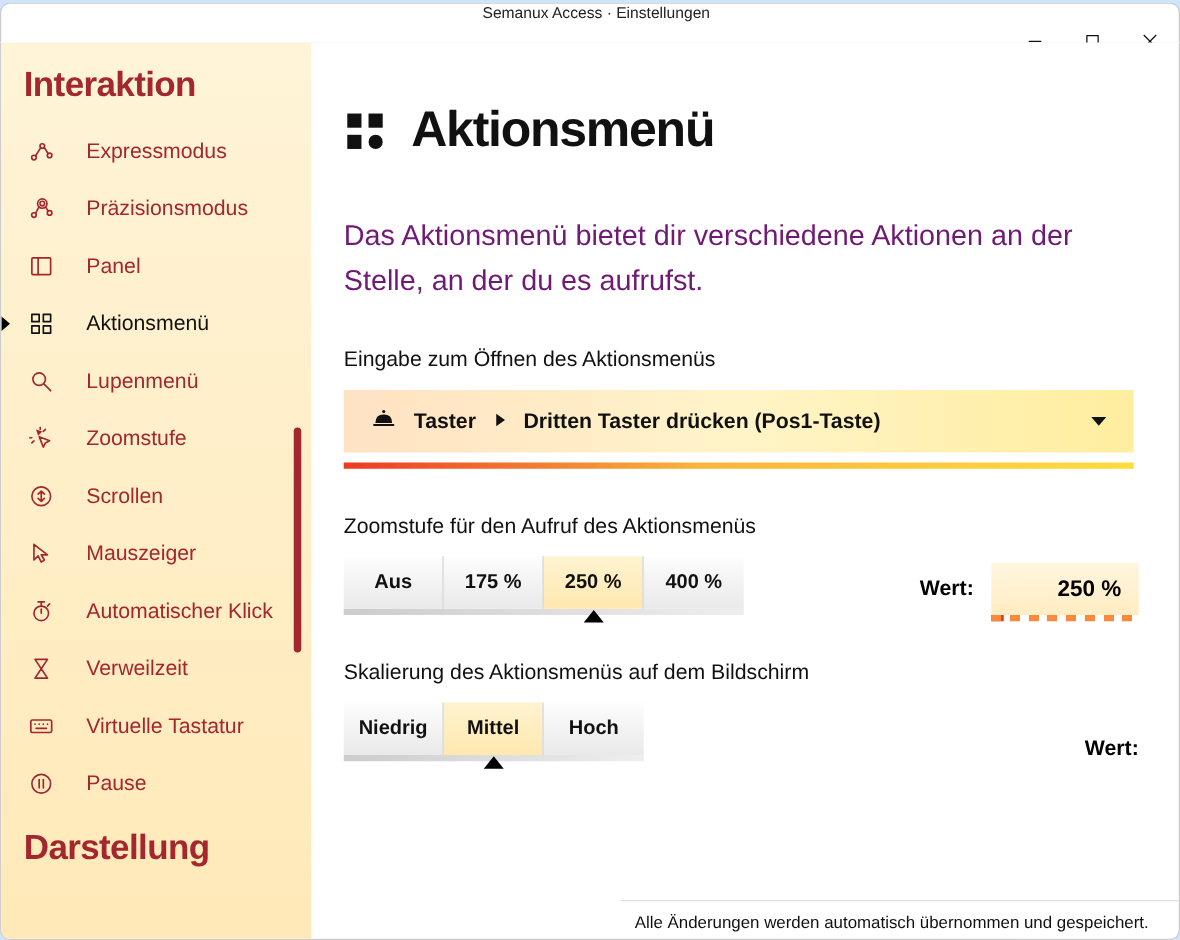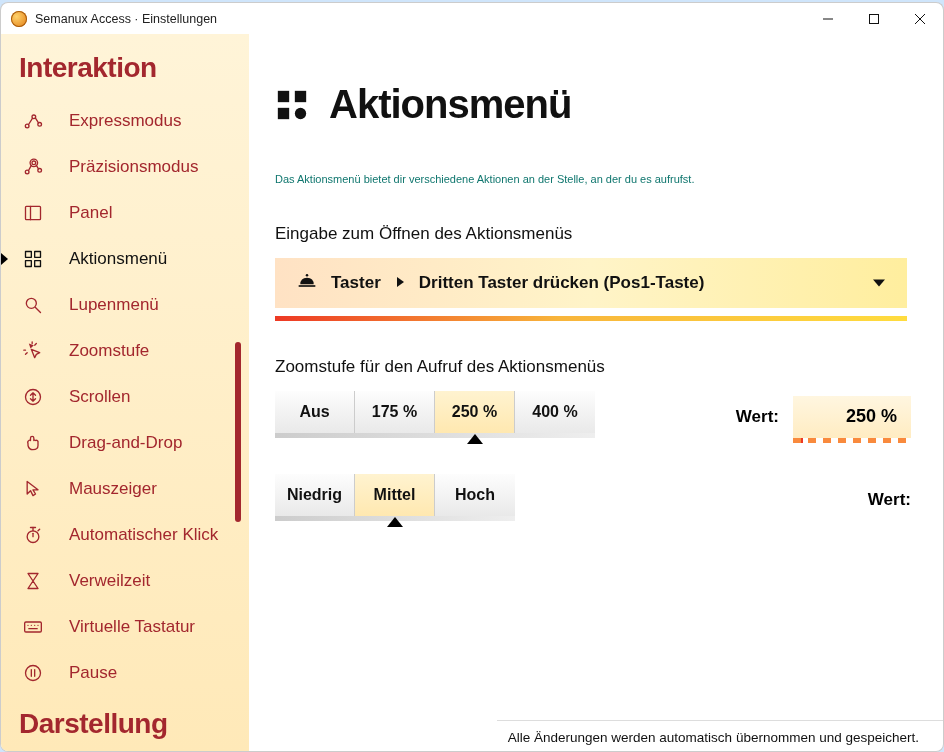--- a/index.html
+++ b/index.html
@@ -12,20 +12,21 @@
     background: #ffffff;
     border-top-left-radius: 8px;
     border-top-right-radius: 8px;
     display: flex;
     align-items: center;
     padding: 0 0 0 10px;
     border: 1px solid #ccc;
     border-bottom: none;
     position: relative;
     margin-top: 2px;
+    flex-direction: column;
   }
   .titlebar .app-icon {
     width: 16px; height: 16px;
     border-radius: 50%;
     background: radial-gradient(circle at 35% 35%, #ffd26b, #e07a12);
     margin-right: 8px;
     box-shadow: inset 0 0 0 1px #a85a0a;
   }
   .titlebar .title { font-size: 12.5px; color: #222; }
   .winbtns { margin-left: auto; display: flex; }
@@ -108,21 +109,21 @@
     gap: 20px;
     margin-bottom: 44px;
   }
   .page-header .big-icon { width: 34px; height: 34px; }
   .page-header h1 {
     font-size: 40px;
     font-weight: 700;
     letter-spacing: -1px;
     color: #111;
   }
-  .desc { font-size: 11px; color: #0f766e; line-height: 1.55; margin-bottom: 36px; max-width: 620px; }
+  .desc { font-size: 23px; color: #701a75; line-height: 1.55; margin-bottom: 36px; max-width: 620px; }
 
   .section-label { font-size: 17px; color: #111; margin-bottom: 14px; }
 
   .dropdown {
     width: 632px;
     height: 50px;
     background: linear-gradient(90deg, #ffe2c4 0%, #fff4c8 50%, #ffee9e 100%);
     display: flex;
     align-items: center;
     padding: 16px 22px;
@@ -144,21 +145,21 @@
     border-right: 6px solid transparent;
     border-top: 7px solid #111;
   }
   .dropdown-under {
     width: 632px;
     height: 5px;
     background: linear-gradient(90deg, #ed3924 0%, #f8b53b 45%, #ffdc3e 100%);
     margin-bottom: 36px;
   }
 
-  .row { display: flex; align-items: center; gap: 13px; margin-bottom: 36px; }
+  .row { display: flex; align-items: flex-end; gap: 13px; margin-bottom: 36px; }
   .seg-group { display: flex; position: relative; }
   .seg {
     width: 80px; height: 42px;
     display:flex; align-items:center; justify-content:center;
     font-size: 16px; font-weight: 700; color: #111;
     background: linear-gradient(180deg, #fdfdfd 0%, #e9e9e9 100%);
     border-right: 1px solid #ccc;
     cursor: pointer;
     position: relative;
   }
@@ -309,28 +310,20 @@
           <span>Zoomstufe</span>
         </div>
         <div class="side-item">
           <span class="side-icon">
             <svg width="20" height="20" viewBox="0 0 24 24" stroke="currentColor" fill="none" stroke-width="1.6" stroke-linecap="round" stroke-linejoin="round">
               <circle cx="12" cy="12" r="9"></circle>
               <path d="M12 7 L9 10 M12 7 L15 10 M12 17 L9 14 M12 17 L15 14 M12 7 L12 17"></path>
             </svg>
           </span>
           <span>Scrollen</span>
-        </div>
-        <div class="side-item">
-          <span class="side-icon">
-            <svg width="20" height="20" viewBox="0 0 24 24" stroke="currentColor" fill="none" stroke-width="1.6" stroke-linecap="round" stroke-linejoin="round">
-              <path d="M6 13 Q5 10 7 9 Q8 8 9 9 L9 6 Q9 4 11 4 Q13 4 13 6 L13 9 Q14 8 15 9 Q17 8 18 10 L18 15 Q18 20 12 20 Q7 20 6 15 Z"></path>
-            </svg>
-          </span>
-          <span>Drag-and-Drop</span>
         </div>
         <div class="side-item">
           <span class="side-icon">
             <svg width="20" height="20" viewBox="0 0 24 24" stroke="currentColor" fill="none" stroke-width="1.6" stroke-linecap="round" stroke-linejoin="round">
               <path d="M5 3 L5 18 L9 14 L12 20 L15 18 L12 13 L18 13 Z"></path>
             </svg>
           </span>
           <span>Mauszeiger</span>
         </div>
         <div class="side-item">
@@ -426,20 +419,21 @@
             <div class="seg">400 %</div>
           </div>
         <div class="seg-under" style="width: 320px;"></div>
       </div>
       <div class="wert-wrap">
         <span class="wert-label">Wert:</span>
         <div class="wert-box">250 %</div>
       </div>
     </div>
 
+    <div class="section-label">Skalierung des Aktionsmenüs auf dem Bildschirm</div>
     <div class="row">
       <div>
         <div class="seg-group" id="scale-seg">
             <div class="seg">Niedrig</div>
             <div class="seg selected">Mittel</div>
             <div class="seg">Hoch</div>
           </div>
         <div class="seg-under" style="width: 240px;"></div>
       </div>
       <div class="wert-wrap">

